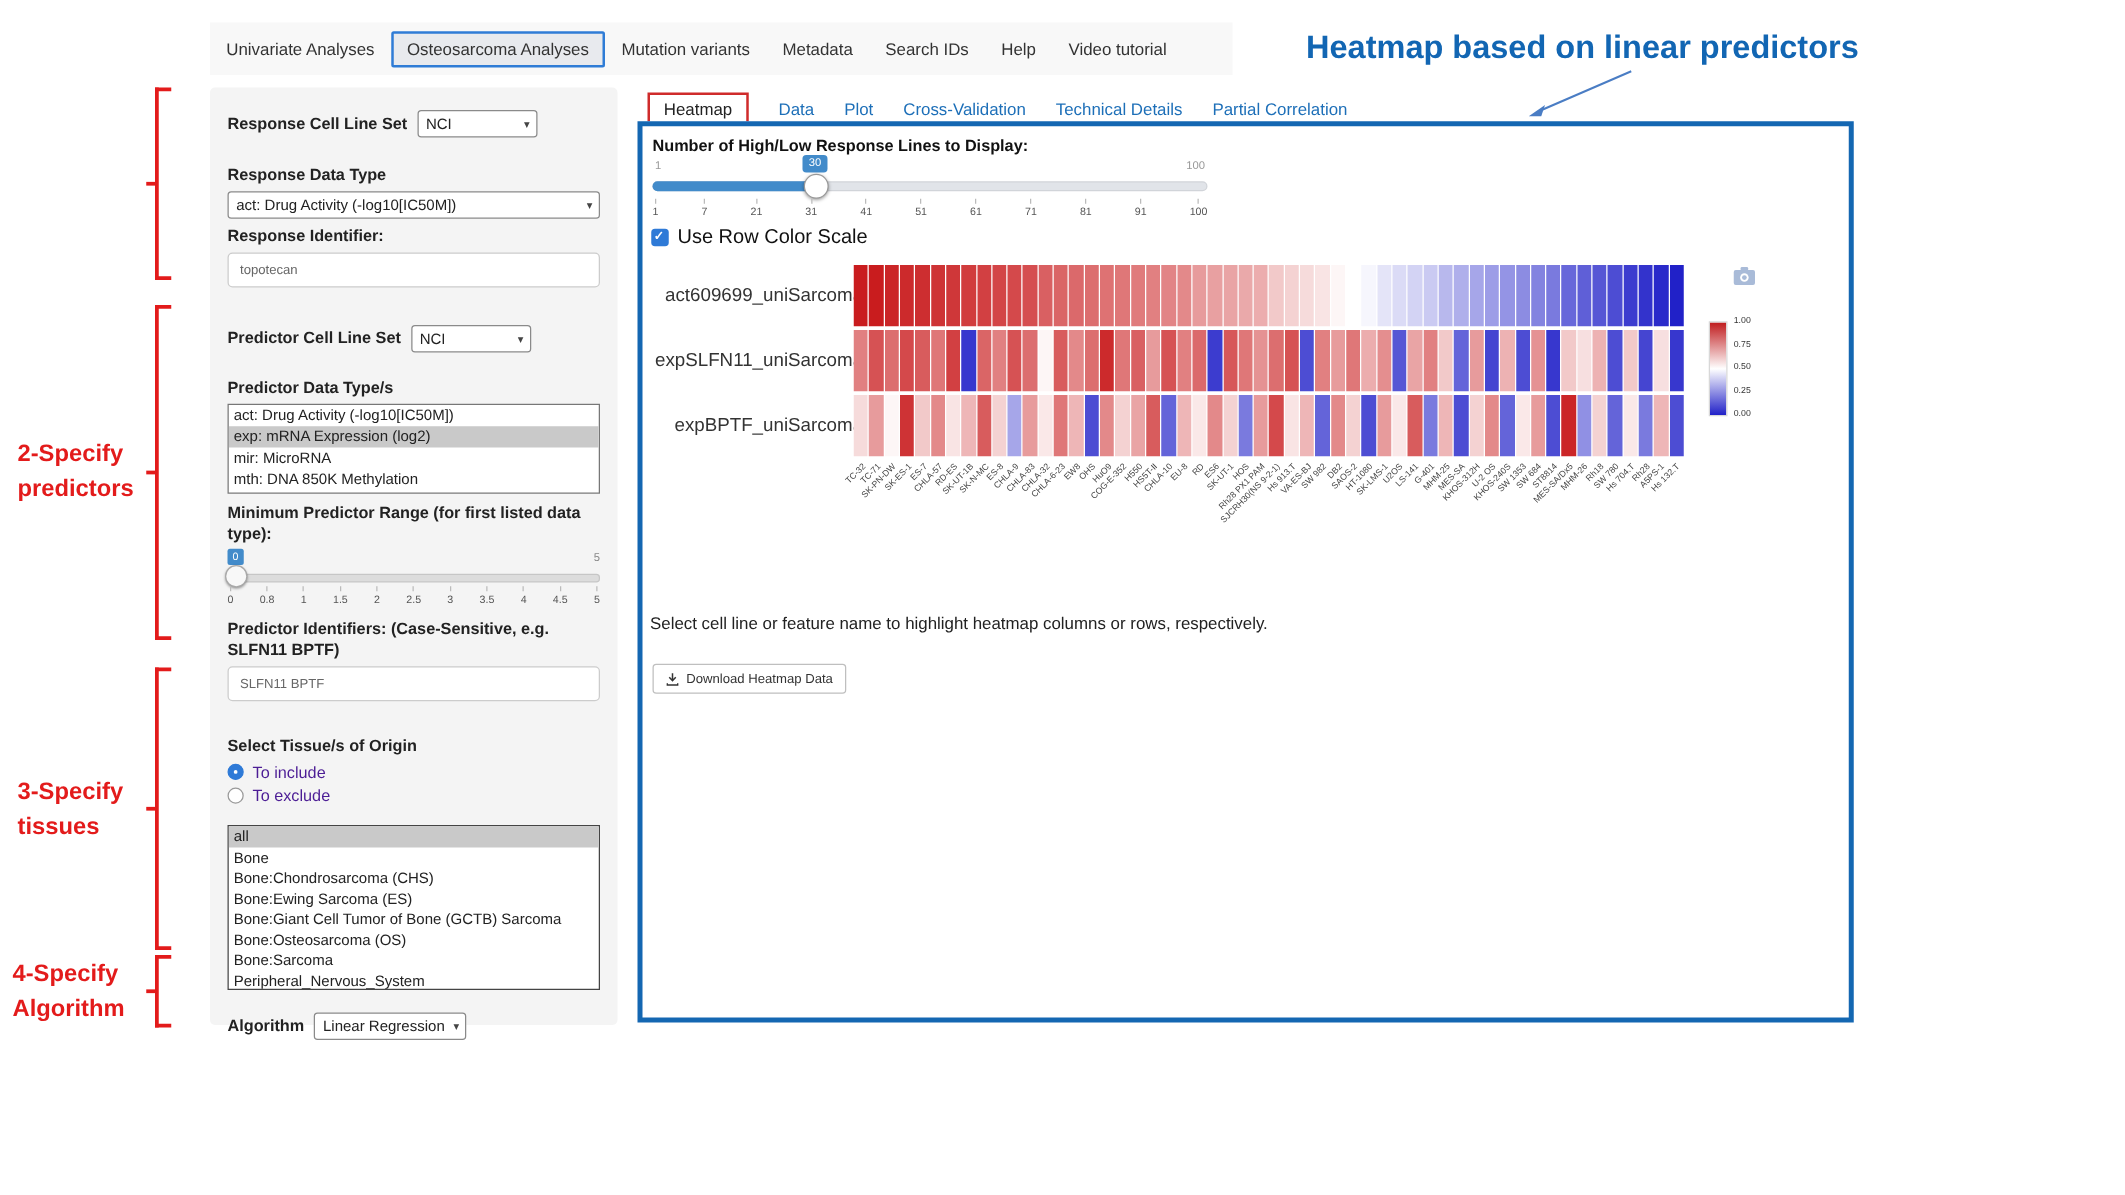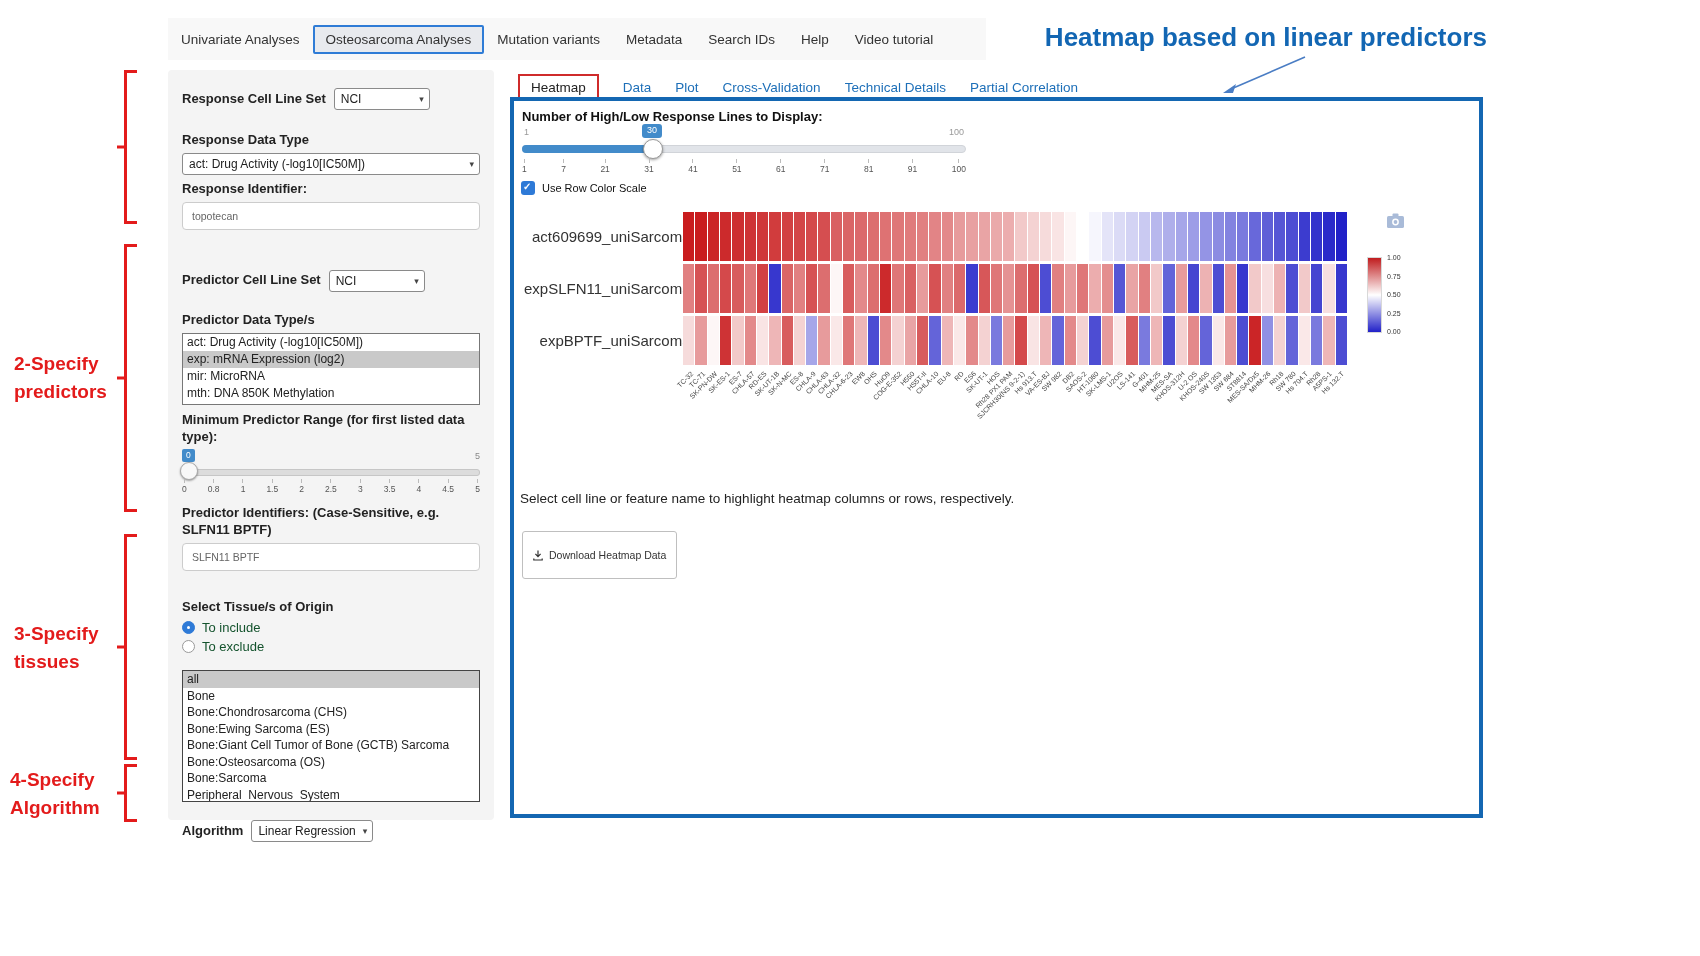--- a/index.html
+++ b/index.html
@@ -29,21 +29,21 @@
   .sel{position:relative;background:#fff;border:1px solid #8a8a8a;border-radius:3px;font-size:12px;color:#222;height:22px;box-sizing:border-box;display:flex;align-items:center;padding:0 20px 0 6px;white-space:nowrap;overflow:hidden;cursor:pointer;}
   .sel::after{content:"▾";position:absolute;right:5px;top:50%;transform:translateY(-50%);font-size:9px;color:#444;}
   .sel.full{width:100%;}
   .sel.small{width:96px;}
   .sel.alg{width:122px;}
   .text-input{background:#fff;border:1px solid #ccc;border-radius:4px;height:26px;font-size:10.5px;color:#666;padding:0 9px;display:flex;align-items:center;cursor:text;}
   .listbox{background:#fff;border:1px solid #777;overflow:hidden;}
   .lb-opt{font-size:12px;line-height:17px;padding:0 4px;white-space:nowrap;overflow:hidden;cursor:pointer;}
   #tissue-list .lb-opt{line-height:16.5px;}
   .lb-opt.selected{background:#c9c9c9;}
-  .radio-row{display:flex;align-items:center;gap:7px;font-size:13px;color:#14532d;margin:4px 0;cursor:pointer;}
+  .radio-row{display:flex;align-items:center;gap:7px;font-size:13px;color:#4c1d95;margin:4px 0;cursor:pointer;}
   .radio{width:13px;height:13px;border-radius:50%;border:1px solid #999;background:#fff;position:relative;box-sizing:border-box;flex:0 0 auto;}
   .radio.on{background:#2e7ad7;border-color:#2e7ad7;}
   .radio.on::after{content:"";position:absolute;left:4px;top:4px;width:3px;height:3px;border-radius:50%;background:#fff;}
 
   
   .range2{position:relative;height:46px;margin-top:4px;}
   .r2-badge{position:absolute;left:0;top:0;background:#428bca;color:#fff;font-size:8.5px;padding:1px 4px;border-radius:2px;line-height:1.2;}
   .r2-max{position:absolute;right:0;top:2px;font-size:9px;color:#888;}
   .r2-track{position:absolute;left:0;right:0;top:20px;height:5px;background:#dcdcdc;border:1px solid #c6c6c6;border-radius:3px;cursor:pointer;}
   .r2-handle{position:absolute;left:-2px;top:13px;width:16px;height:16px;border-radius:50%;background:#f8f8f8;border:1px solid #a8a8a8;box-shadow:0 1px 2px rgba(0,0,0,.35);cursor:grab;}
@@ -60,38 +60,38 @@
   .rp-inner{position:relative;width:100%;height:100%;}
   .rp-slider-label{position:absolute;left:8px;top:8px;font-size:13px;font-weight:700;color:#111;}
   .range1{position:absolute;left:8px;top:24px;width:444px;height:62px;}
   .r1-min{position:absolute;left:2px;top:2px;font-size:9px;color:#999;}
   .r1-max{position:absolute;right:2px;top:2px;font-size:9px;color:#999;}
   .r1-track{position:absolute;left:0;right:0;top:20px;height:6px;background:#e1e4e9;border:1px solid #d1d4d9;border-radius:4px;cursor:pointer;}
   .r1-fill{position:absolute;left:0;top:20px;height:8px;width:29.3%;background:#428bca;border-radius:4px;cursor:pointer;}
   .r1-handle{position:absolute;left:calc(29.3% - 9px);top:14px;width:18px;height:18px;border-radius:50%;background:#fff;border:1px solid #999;box-shadow:0 1px 3px rgba(0,0,0,.4);cursor:grab;}
   .r1-tooltip{position:absolute;left:29.3%;top:-1px;transform:translateX(-50%);background:#428bca;color:#fff;font-size:9px;padding:1px 5px;border-radius:3px;line-height:1.3;}
   .range1 .slider-ticks{top:34px;}
-  .checkbox-row{position:absolute;left:7px;top:80px;display:flex;align-items:center;gap:7px;font-size:11px;color:#111;cursor:pointer;}
+  .checkbox-row{position:absolute;left:7px;top:80px;display:flex;align-items:center;gap:7px;font-size:16px;color:#111;cursor:pointer;}
   .checkbox{width:14px;height:14px;background:#2e7ad7;border-radius:3px;position:relative;flex:0 0 auto;}
   .checkbox::after{content:"✓";position:absolute;left:2px;top:0px;color:#fff;font-size:10px;font-weight:bold;}
 
   
   #hm-rowlabels{position:absolute;left:10px;top:111px;width:158px;height:153px;display:grid;grid-template-rows:repeat(3,1fr);row-gap:3px;}
   .hm-rowlab{display:flex;align-items:center;justify-content:flex-end;font-size:15px;color:#333;white-space:nowrap;cursor:pointer;padding-right:4px;}
   #hm-grid{position:absolute;left:169px;top:111px;width:664px;height:153px;display:grid;grid-template-columns:repeat(54,1fr);grid-template-rows:repeat(3,1fr);gap:3px 1px;background:#fff;}
   #hm-grid div{cursor:pointer;}
   #hm-xlabels{position:absolute;left:169px;top:269px;width:664px;height:96px;}
   .hm-xlab{position:absolute;top:0;font-size:7px;color:#444;white-space:nowrap;transform-origin:100% 0;transform:rotate(-45deg);cursor:pointer;}
   .camera{position:absolute;left:872px;top:112px;cursor:pointer;}
   #colorbar{position:absolute;left:853px;top:156px;width:13px;height:74px;background:linear-gradient(180deg,#c01c1e 0%,#ffffff 50%,#2121c8 100%);border:1px solid #d8d8d8;}
   #cb-ticks{position:absolute;left:871px;top:156px;width:34px;height:74px;font-size:7px;color:#333;}
   #cb-ticks span{position:absolute;left:2px;transform:translateY(-50%);}
 
   .hint{position:absolute;left:6px;top:390px;font-size:13.5px;color:#222;}
-  .download-btn{position:absolute;left:8px;top:430px;display:flex;align-items:center;gap:6px;background:#fff;border:1px solid #bfbfbf;border-radius:3px;padding:17px 10px;font-size:10.5px;color:#333;cursor:pointer;}
+  .download-btn{position:absolute;left:8px;top:430px;display:flex;align-items:center;gap:6px;background:#fff;border:1px solid #bfbfbf;border-radius:3px;padding:5px 10px;font-size:10.5px;color:#333;cursor:pointer;}
 </style>
 </head>
 <body>
 
 <div class="canvas">
 
   <div class="nav">
     <div class="nav-item">Univariate Analyses</div>
     <div class="nav-item active">Osteosarcoma Analyses</div>
     <div class="nav-item">Mutation variants</div>
@@ -128,21 +128,21 @@
     <div style="margin-top:22px;">
       <div class="lbl">Response Data Type</div>
       <div class="sel full">act: Drug Activity (-log10[IC50M])</div>
     </div>
 
     <div style="margin-top:6px;">
       <div class="lbl">Response Identifier:</div>
       <div class="text-input">topotecan</div>
     </div>
 
-    <div class="inline-row" style="margin-top:40px;">
+    <div class="inline-row" style="margin-top:30px;">
       <span class="lbl" style="margin:0;">Predictor Cell Line Set</span>
       <div class="sel small">NCI</div>
     </div>
 
     <div style="margin-top:20px;">
       <div class="lbl">Predictor Data Type/s</div>
       <div id="pdt-list" class="listbox" style="height:70px;">
           <div class="lb-opt">act: Drug Activity (-log10[IC50M])</div>
           <div class="lb-opt selected">exp: mRNA Expression (log2)</div>
           <div class="lb-opt">mir: MicroRNA</div>

